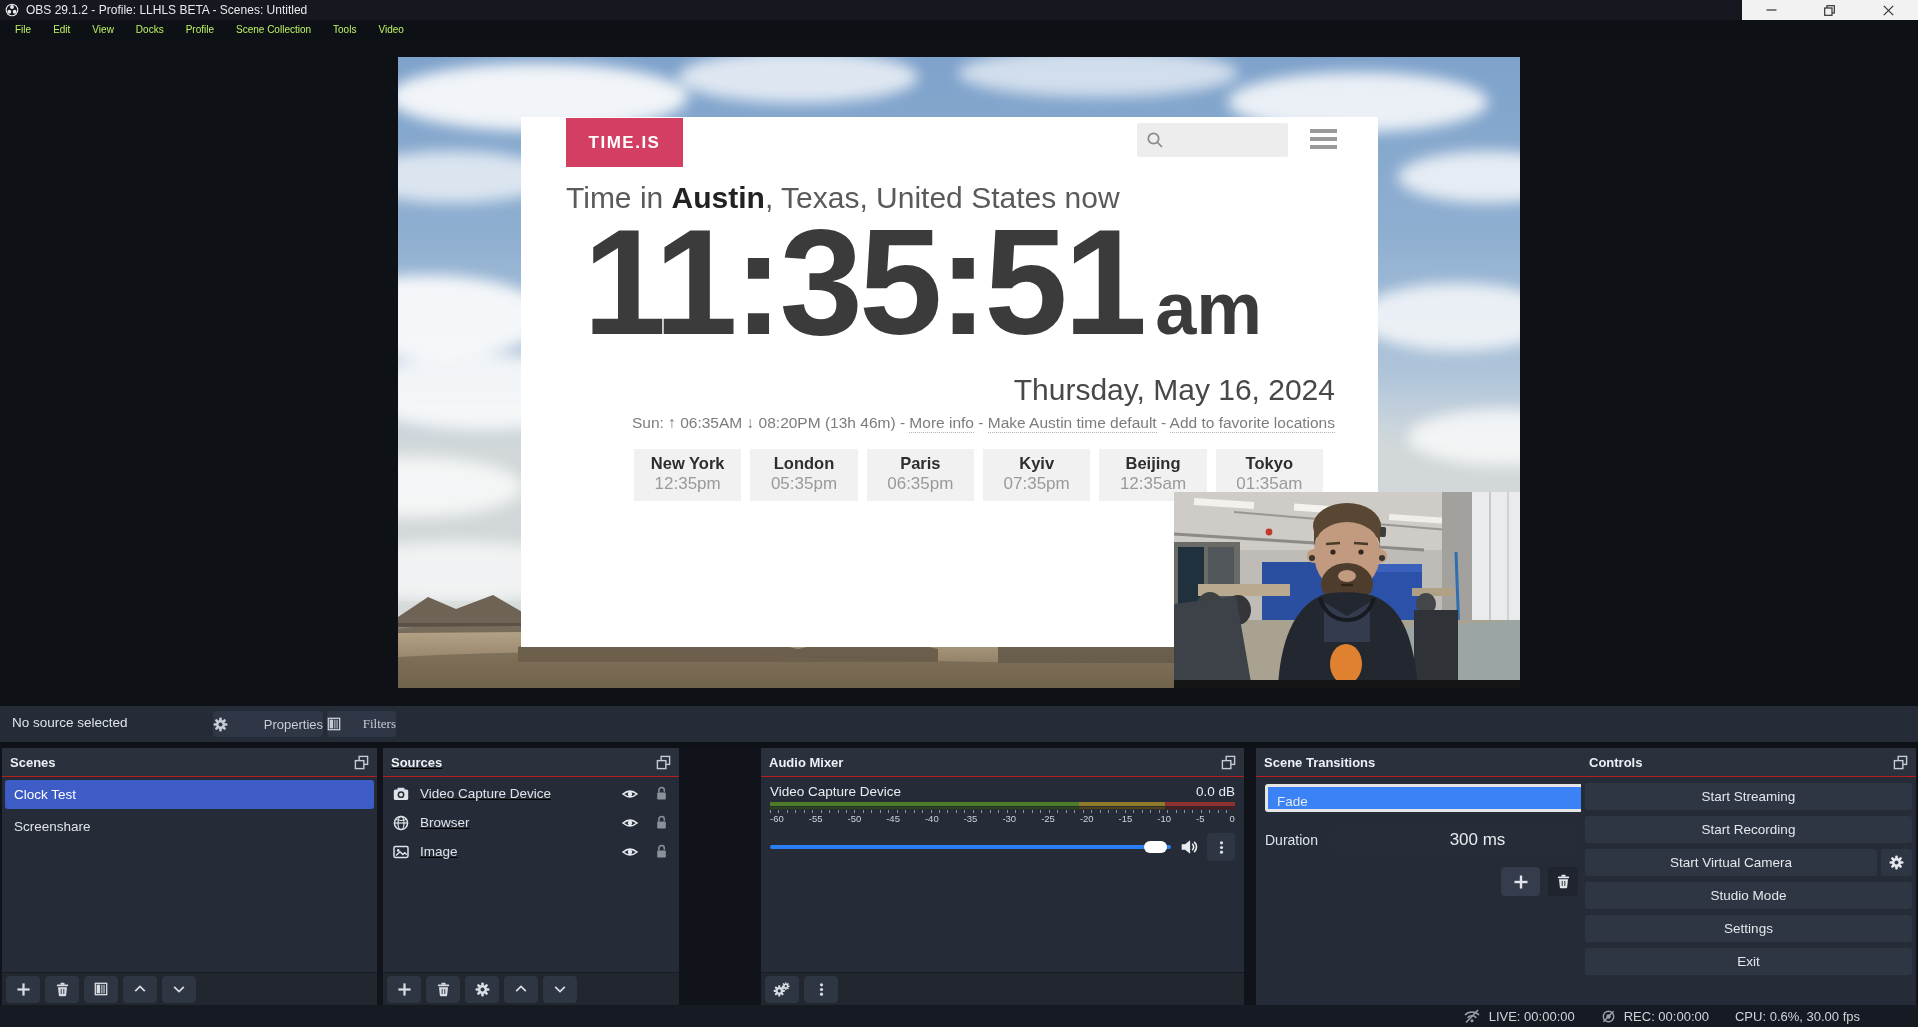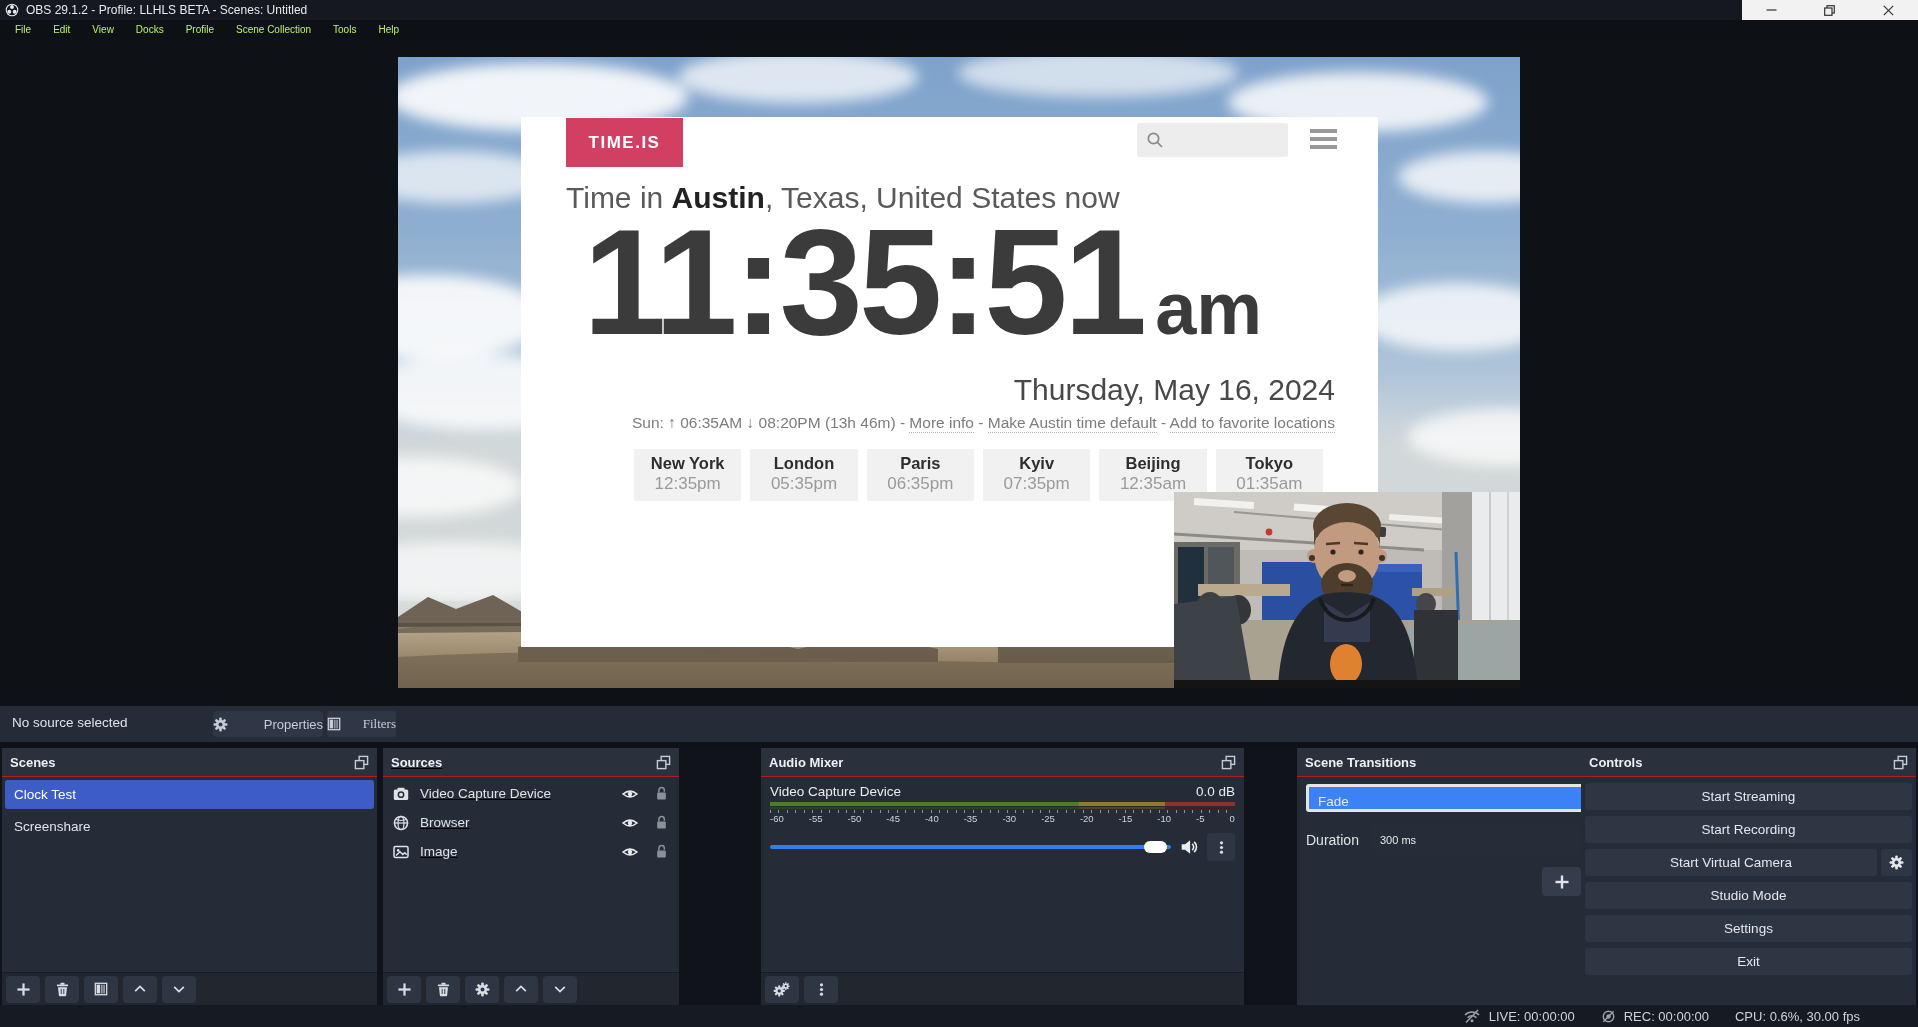--- a/index.html
+++ b/index.html
@@ -60,21 +60,21 @@
   .panel-header { height:29px; background:#2a303c; border-bottom:1px solid #b91c1c; display:flex; align-items:center;
                   justify-content:space-between; padding:0 8px; }
   .panel-title { font-size:13px; font-weight:bold; color:#edf0f4; }
   .panel-toolbar { position:absolute; left:0; right:0; bottom:0; height:33px; background:#21262f; border-top:1px solid #171b23;
                    display:flex; align-items:center; gap:5px; padding:0 4px; }
   .tbtn { width:34px; height:27px; background:#2e3543; --hole:#2e3543; border-radius:4px; display:flex; align-items:center; justify-content:center; color:#d8dce3; }
 
   .p-scenes { left:2px; width:375px; }
   .p-sources { left:383px; width:296px;text-decoration:underline; }
   .p-audio { left:761px; width:483px; }
-  .p-trans { left:1297px; width:369px; }
+  .p-trans { left:1256px; width:369px; }
   .p-controls { left:1581px; width:335px; }
 
   .scene-item { margin:3px; height:29px; border-radius:3px; display:flex; align-items:center; padding-left:9px;
                 font-size:13.5px; color:#dfe3e9; }
   .scene-item.selected { background:#3e5cc5; color:#ffffff; }
 
   .source-row { height:29px; display:flex; align-items:center; padding:0 10px; color:#dfe3e9; }
   .source-row .s-label { font-size:13.5px; margin-left:11px; }
   .source-row .sp { flex:1; }
   .source-row .lock { color:#8b9099; margin-left:16px; }
@@ -90,21 +90,21 @@
   .slider { flex:1; height:4px; background:#2c7ef5; border-radius:2px; position:relative; }
   .slider-handle { position:absolute; right:4px; top:-4px; width:23px; height:12px; background:#fff; border-radius:6px; }
   .mix-dots { width:28px; height:28px; background:#2e3543; --hole:#2e3543; border-radius:4px; display:flex; align-items:center; justify-content:center; color:#d8dce3; }
 
   .trans-body { padding:7px 9px; }
   .dropdown { height:28px; background:#3b82f6; border:3px solid #e5e5e5; border-radius:3px; display:flex; align-items:flex-end; }
   .dropdown .dd-label { flex:1; padding-left:9px; font-size:13.5px; color:#e6e9ee; }
   .dd-spin { width:22px; align-self:stretch; border-left:1px solid #3b424f; display:flex; flex-direction:column; align-items:center; justify-content:center; gap:2px; color:#aeb4bd; }
   .duration-row { display:flex; align-items:center; margin-top:13px; }
   .duration-row .dur-label { width:64px; font-size:14px; color:#dfe3e9; }
-  .spinbox { flex:1; height:29px; background:#272d38; border-radius:3px; display:flex; align-items:center; padding-left:10px; position:relative; font-size:11px; color:#e6e9ee; }
+  .spinbox { flex:1; height:29px; background:#272d38; border-radius:3px; display:flex; align-items:center; padding-left:10px; position:relative; font-size:17px; color:#e6e9ee;justify-content:center; }
   .spin-arrows { position:absolute; right:6px; top:0; height:100%; display:flex; flex-direction:column; justify-content:center; gap:3px; color:#aeb4bd; }
   .trans-btns { display:flex; justify-content:flex-end; gap:8px; margin-top:13px; }
   .trans-btns .tb { height:29px; border-radius:4px; display:flex; align-items:center; justify-content:center; color:#e2e5ea; }
   .tb-add { width:39px; background:#353c4b; --hole:#353c4b; }
   .tb-del, .tb-dots { width:30px; background:#20242e; --hole:#20242e; }
 
   .controls-body { padding:6px 3px; }
   .ctl-row { display:flex; gap:4px; margin:0 1px 6px; }
   .ctl-btn { flex:1; height:27px; background:#2e3543; border-radius:3px; display:flex; align-items:center; justify-content:center;
              font-size:13.5px; color:#e4e7ec; }
@@ -251,21 +251,21 @@
 </div>
 
 <div class="menubar">
   <span class="menu-item">File</span>
   <span class="menu-item">Edit</span>
   <span class="menu-item">View</span>
   <span class="menu-item">Docks</span>
   <span class="menu-item">Profile</span>
   <span class="menu-item">Scene Collection</span>
   <span class="menu-item">Tools</span>
-  <span class="menu-item">Help</span>
+  <span class="menu-item">Video</span>
 </div>
 
 <div class="preview">
   <div class="canvas">
 
     <svg class="canvas-bg" width="1122" height="631" viewBox="0 0 1122 631">
       <defs>
         <filter id="blur7">
             <feGaussianBlur stdDeviation="7"></feGaussianBlur>
           </filter>

